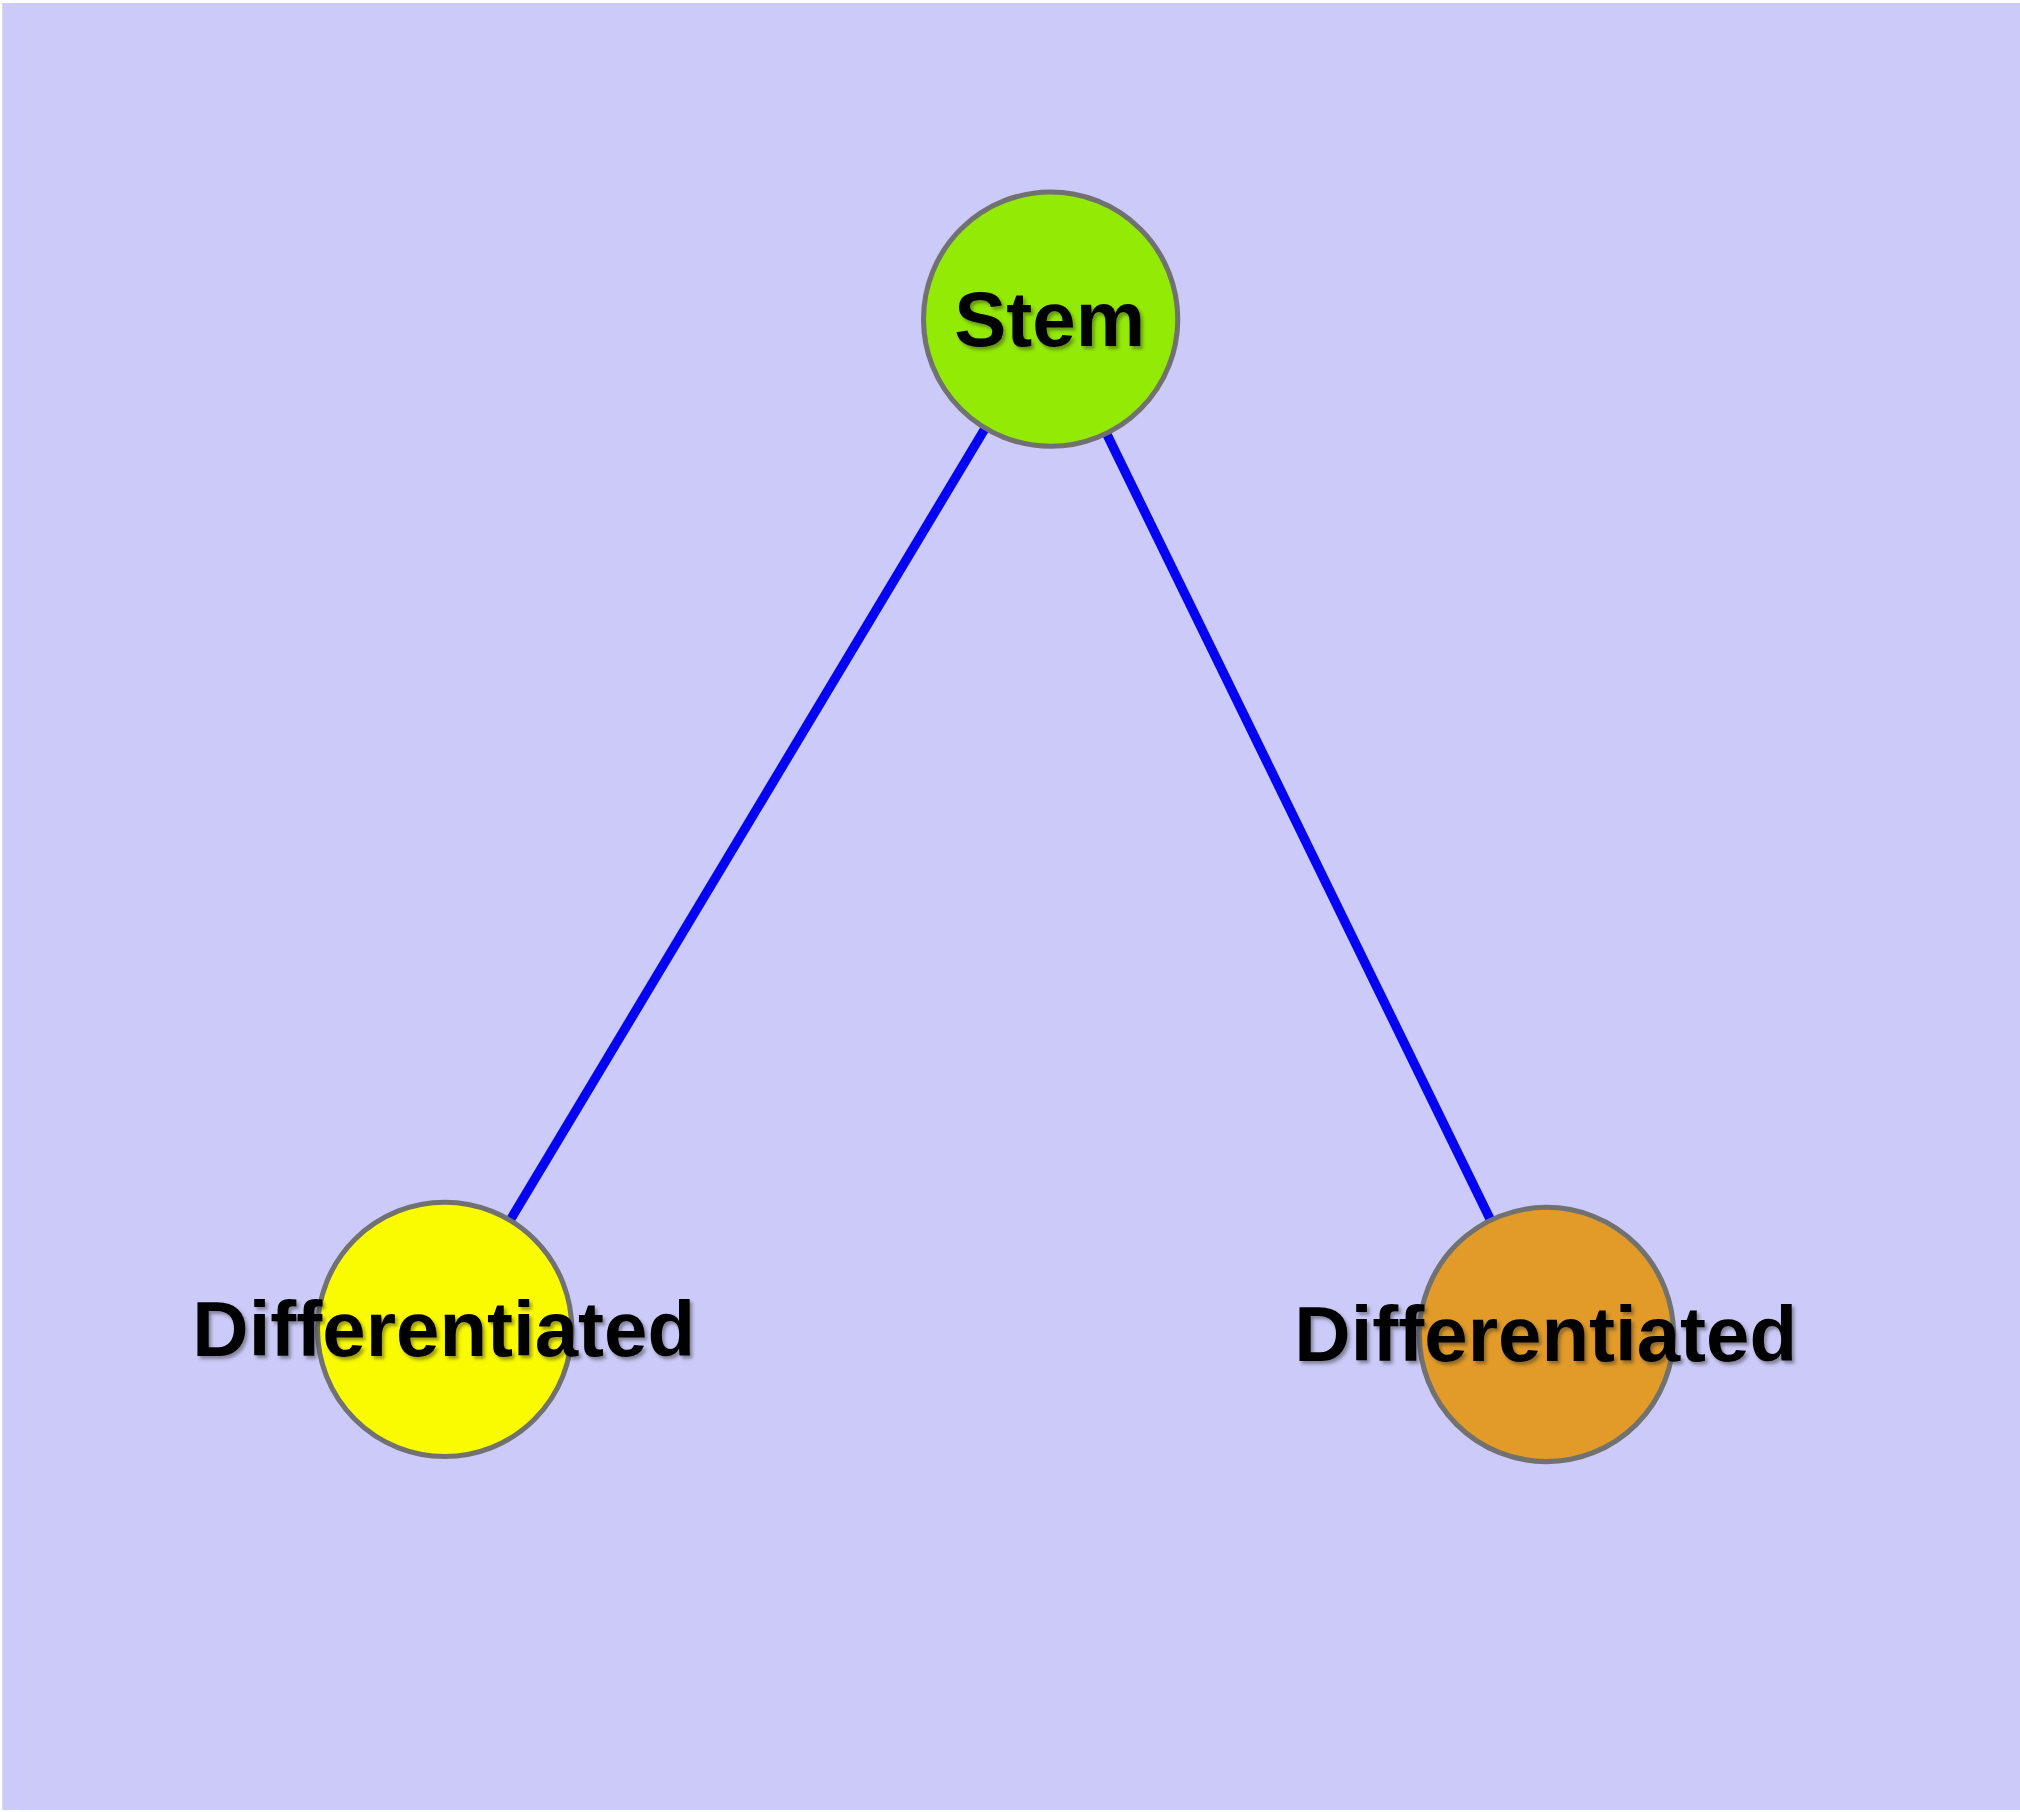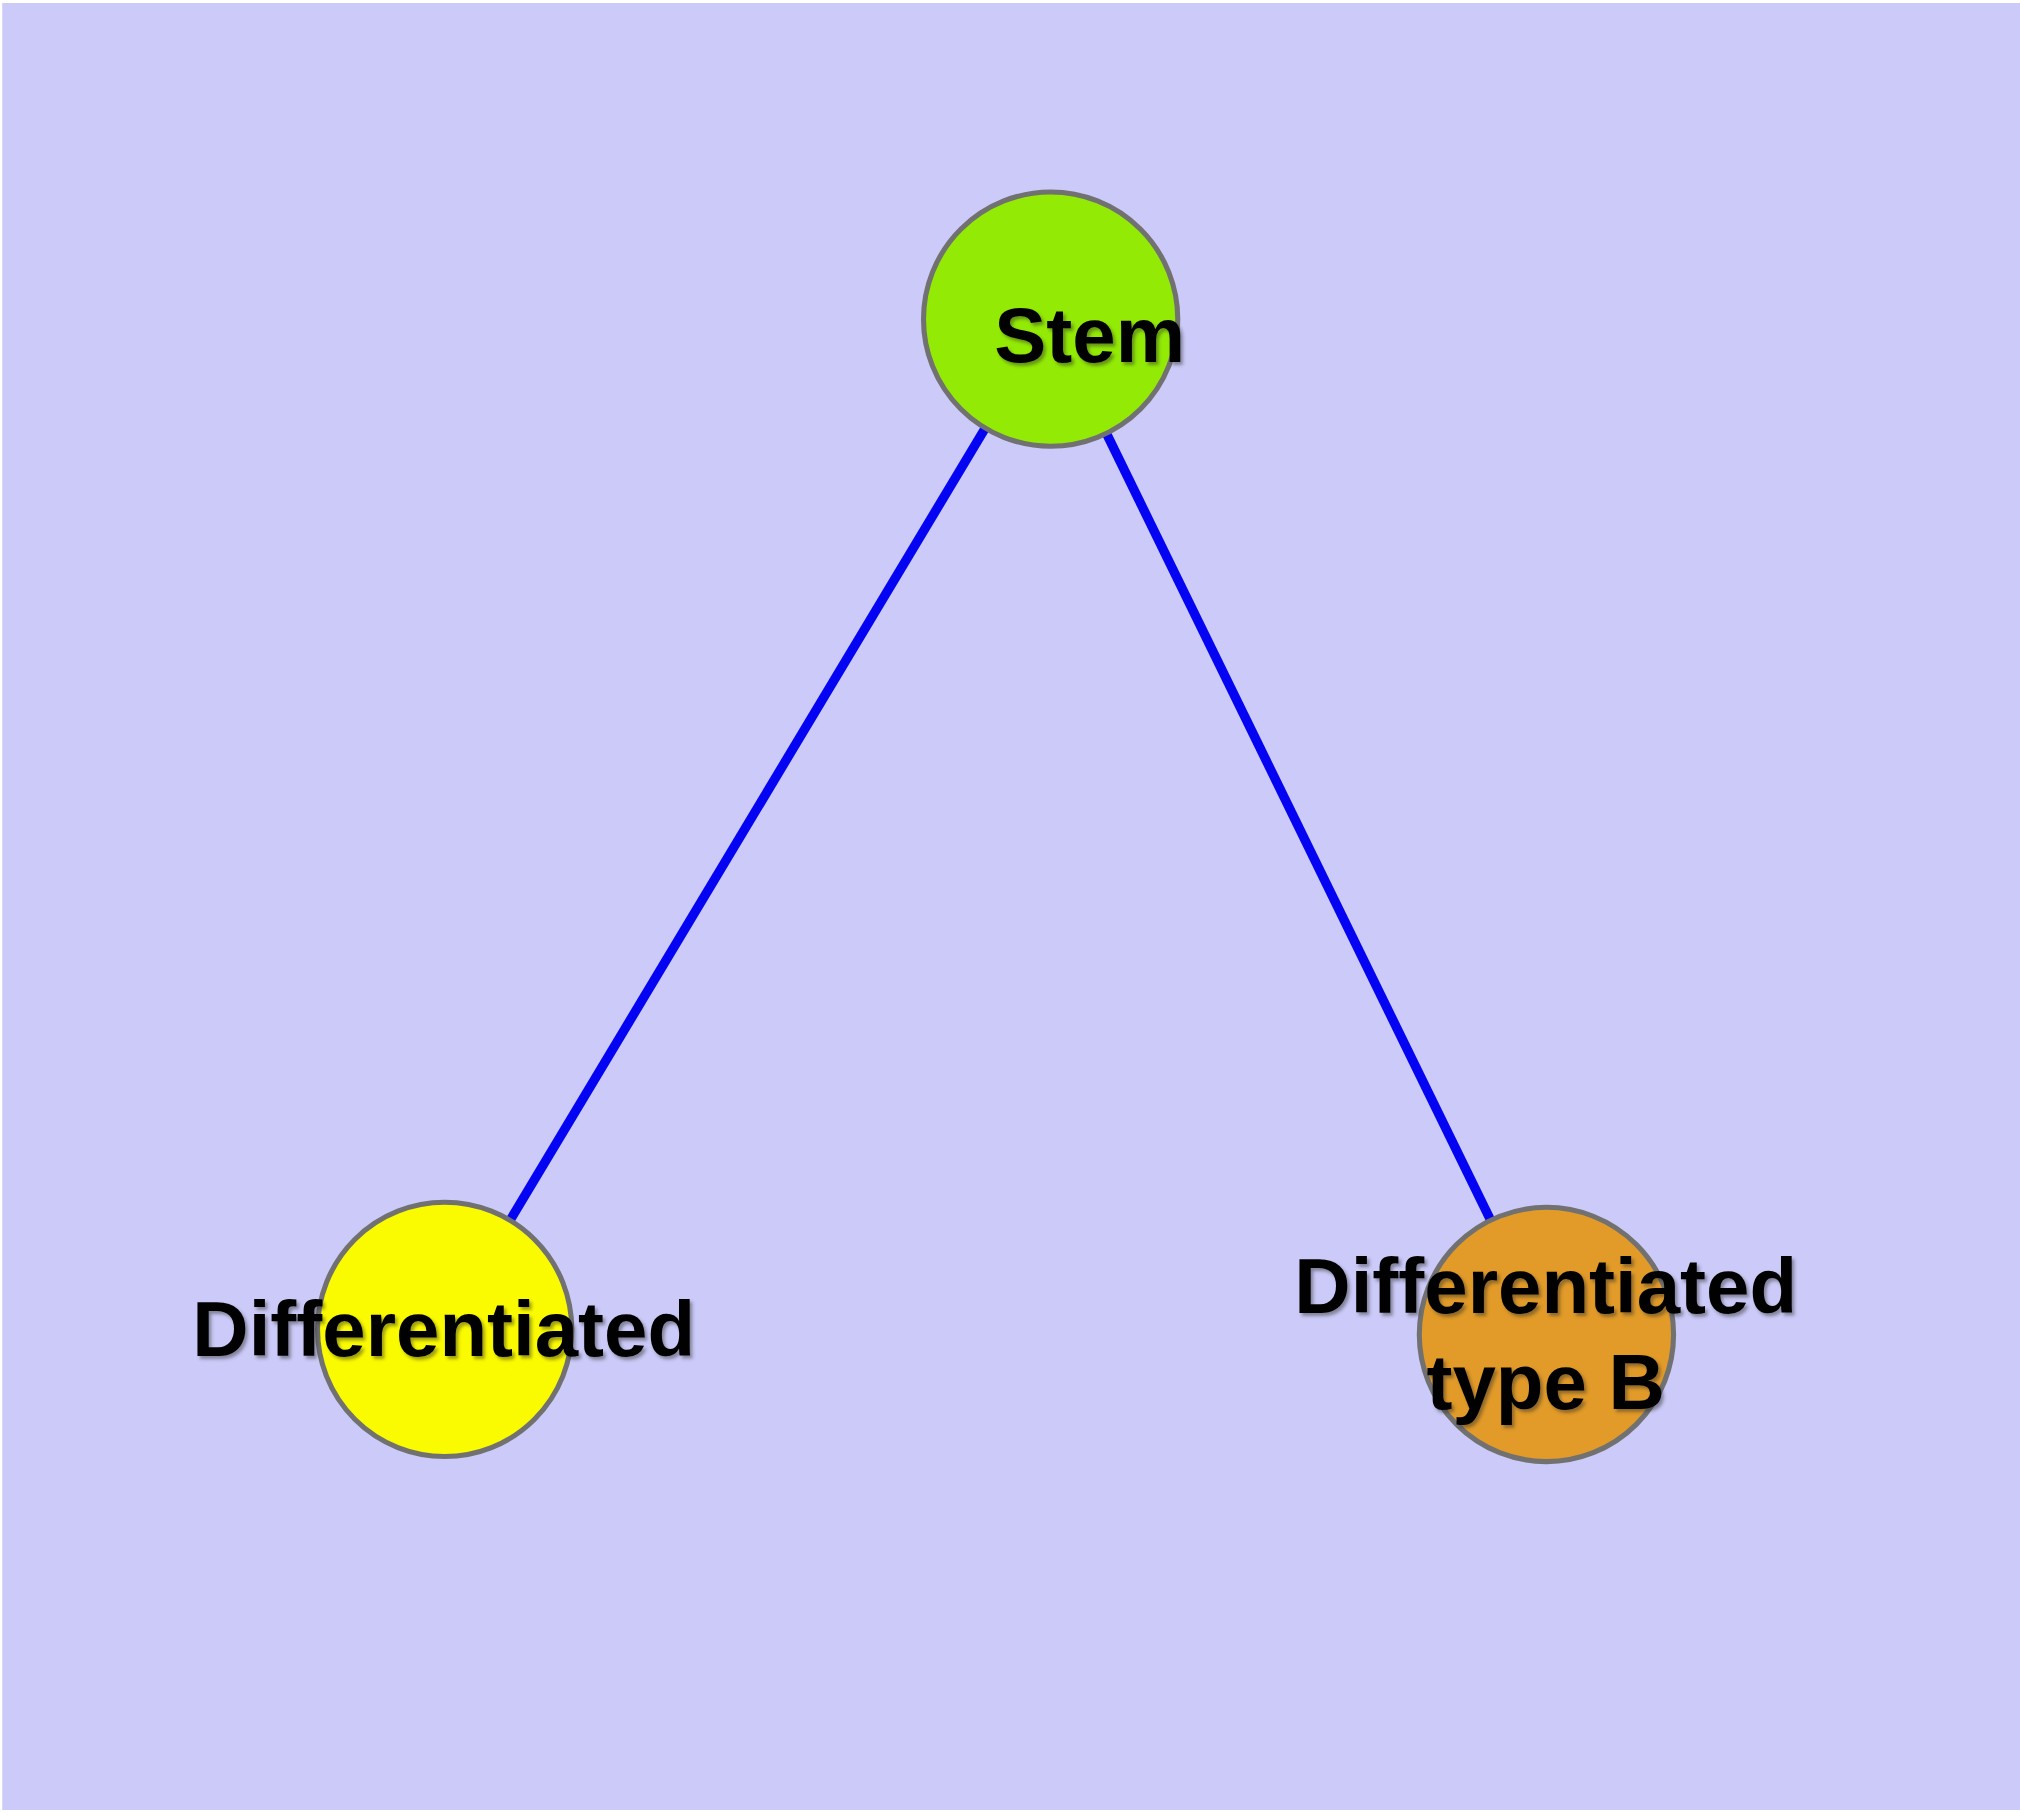--- a/index.html
+++ b/index.html
@@ -55,26 +55,25 @@
     <rect x="0" y="0" width="2384" height="2138" fill="#cbcaf8"></rect>
 
     <line class="edge" x1="1237" y1="373" x2="522" y2="1565" stroke="#0404f2"></line>
     <line class="edge" x1="1237" y1="373" x2="1822" y2="1571" stroke="#0404f2"></line>
 
     <circle class="node-circle" cx="1237" cy="373" r="150" fill="#93eb05" stroke="#717171"></circle>
     <circle class="node-circle" cx="522" cy="1565" r="150" fill="#fbfb00" stroke="#717171"></circle>
     <circle class="node-circle" cx="1822" cy="1571" r="150" fill="#e29b28" stroke="#717171"></circle>
   </svg>
 
-  <div class="node-label" style="left:1088px; top:316px;margin-top:16px;">
+  <div class="node-label" style="left:1048px; top:316px;">
     <span class="label-line">Stem</span>
   </div>
 
   <div class="node-label" style="left:442px; top:1326px;">
     <span class="label-line">Differentiated</span>
   </div>
 
   <div class="node-label" style="left:1544px; top:1331px;">
     <span class="label-line">Differentiated</span>
-    <span class="label-line">type B</span>
   </div>
 </div>
 
 
 </body></html>

